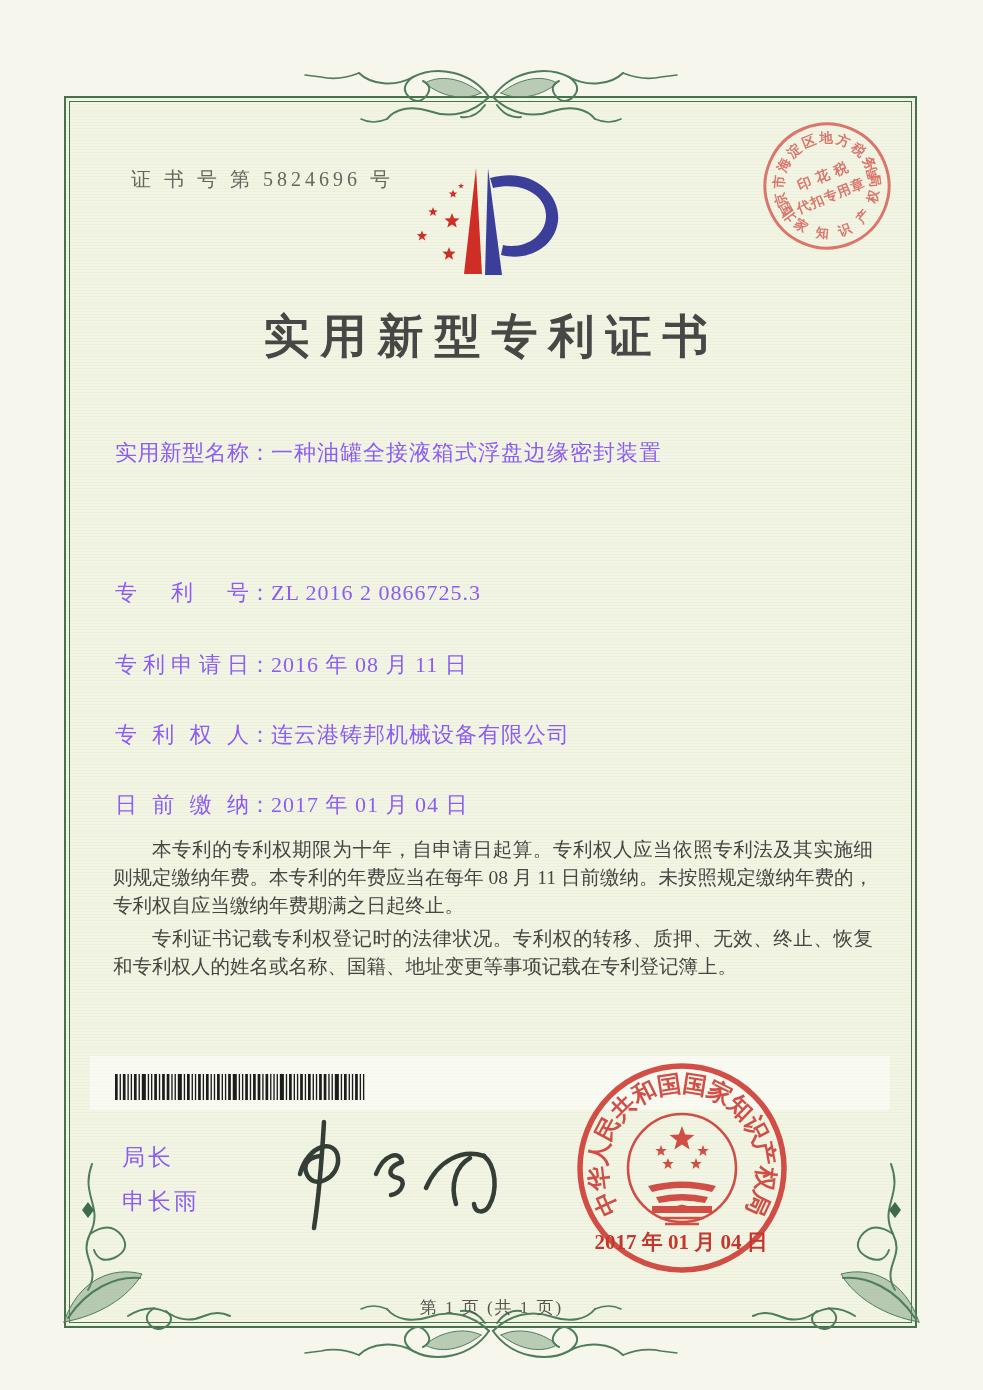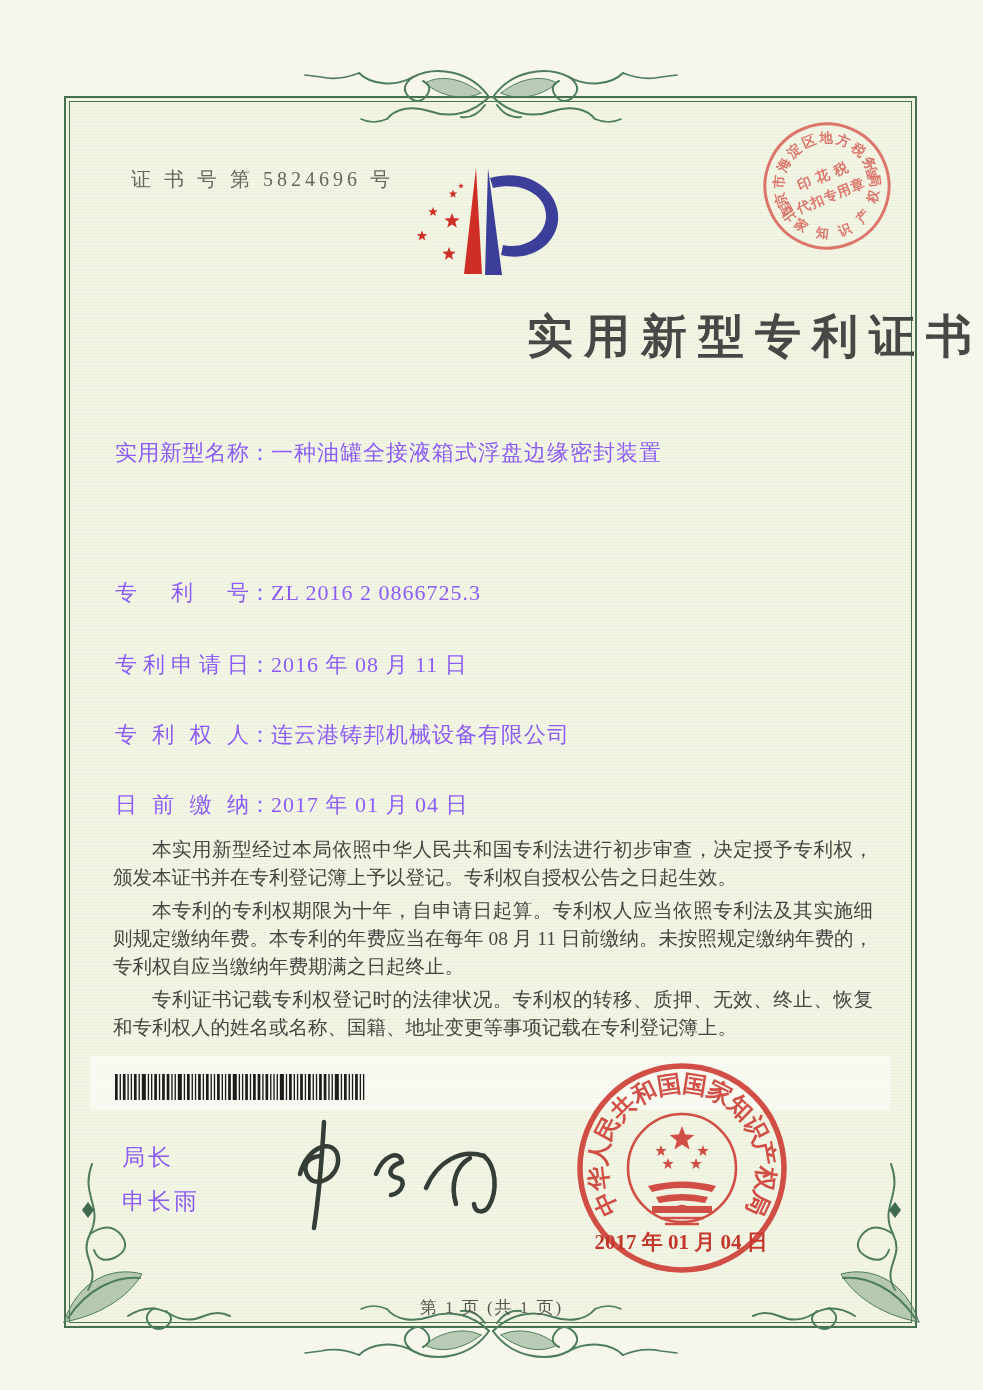--- a/index.html
+++ b/index.html
@@ -21,21 +21,21 @@
   .inner:after{
     content:"";position:absolute;left:3px;top:3px;right:3px;bottom:3px;
     border:1px solid #47714f;pointer-events:none;
   }
   .deco{position:absolute;left:0;top:0;pointer-events:none;}
   .certno{
     position:absolute;left:100px;top:166px;
     font-size:20px;color:#66665f;letter-spacing:4px;white-space:pre;margin-left:31px;
   }
   .title{
-    position:absolute;left:0;right:0;top:306px;text-align:right;
+    position:absolute;left:0;right:0;top:306px;text-align:center;
     font-size:46px;font-weight:600;color:#474745;letter-spacing:11px;
   }
   .field{position:absolute;left:115px;font-size:22px;color:#8b5cf6;white-space:pre;}
   .flabel{display:inline-block;width:134px;text-align:justify;text-align-last:justify;}
   .fcolon{display:inline-block;}
   .fvalue{letter-spacing:1px;}
   .body{
     position:absolute;left:113px;top:836px;width:760px;
     font-size:19.5px;line-height:28px;color:#454541;text-align:justify;
   }
@@ -130,21 +130,20 @@
 
   <div class="title">实用新型专利证书</div>
 
   <div class="field" style="top:438px"><span class="flabel">实用新型名称</span><span class="fcolon">：</span><span class="fvalue">一种油罐全接液箱式浮盘边缘密封装置</span></div>
   <div class="field" style="top:578px"><span class="flabel">专利号</span><span class="fcolon">：</span><span class="fvalue">ZL 2016 2 0866725.3</span></div>
   <div class="field" style="top:650px"><span class="flabel">专利申请日</span><span class="fcolon">：</span><span class="fvalue">2016 年 08 月 11 日</span></div>
   <div class="field" style="top:720px"><span class="flabel">专利权人</span><span class="fcolon">：</span><span class="fvalue">连云港铸邦机械设备有限公司</span></div>
   <div class="field" style="top:790px"><span class="flabel">日前缴纳</span><span class="fcolon">：</span><span class="fvalue">2017 年 01 月 04 日</span></div>
 
   <div class="body">
-    <p>本实用新型经过本局依照中华人民共和国专利法进行初步审查，决定授予专利权，颁发本证书并在专利登记簿上予以登记。专利权自授权公告之日起生效。</p>
     <p>本专利的专利权期限为十年，自申请日起算。专利权人应当依照专利法及其实施细则规定缴纳年费。本专利的年费应当在每年 08 月 11 日前缴纳。未按照规定缴纳年费的，专利权自应当缴纳年费期满之日起终止。</p>
     <p>专利证书记载专利权登记时的法律状况。专利权的转移、质押、无效、终止、恢复和专利权人的姓名或名称、国籍、地址变更等事项记载在专利登记簿上。</p>
   </div>
 
   <div class="lightband"></div>
 
   <svg id="barcode" class="deco" style="left:115px;top:1074px;" width="310" height="27" viewBox="0 0 310 27">
       <rect x="0" y="0" width="2.7" height="26" fill="#1c1c1c"></rect>
       <rect x="4.6" y="0" width="1.35" height="26" fill="#1c1c1c"></rect>
       <rect x="7.85" y="0" width="2.7" height="26" fill="#1c1c1c"></rect>

